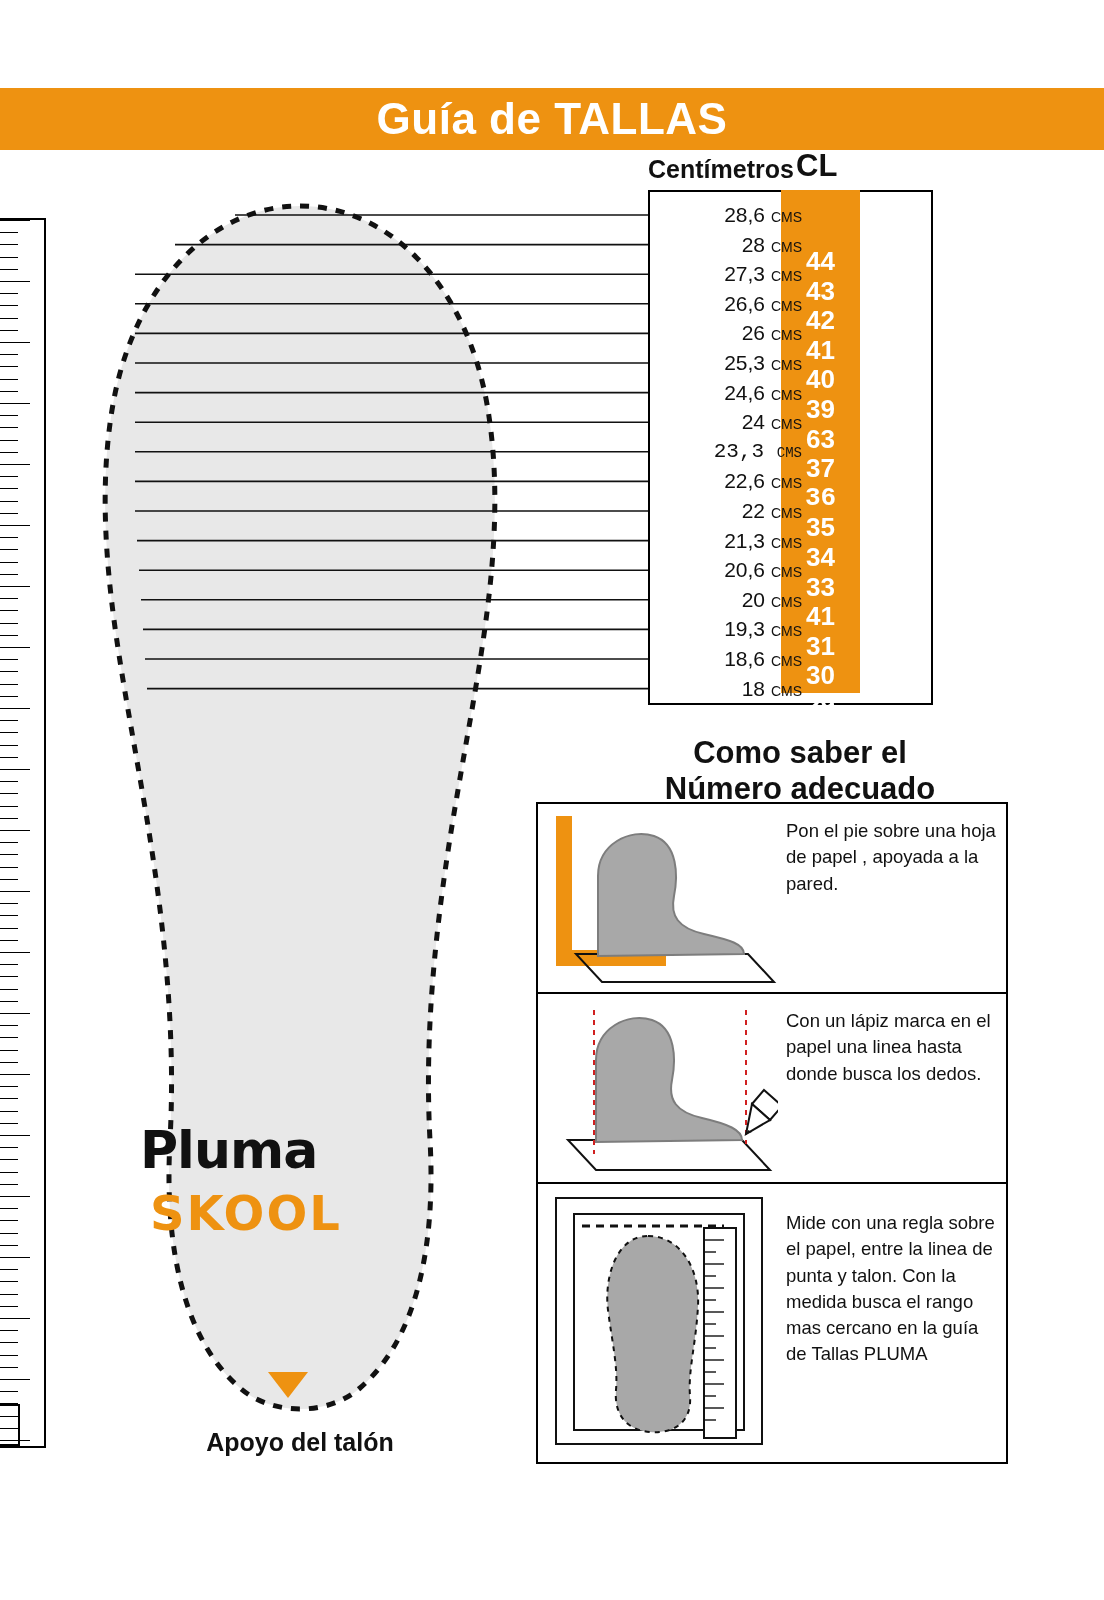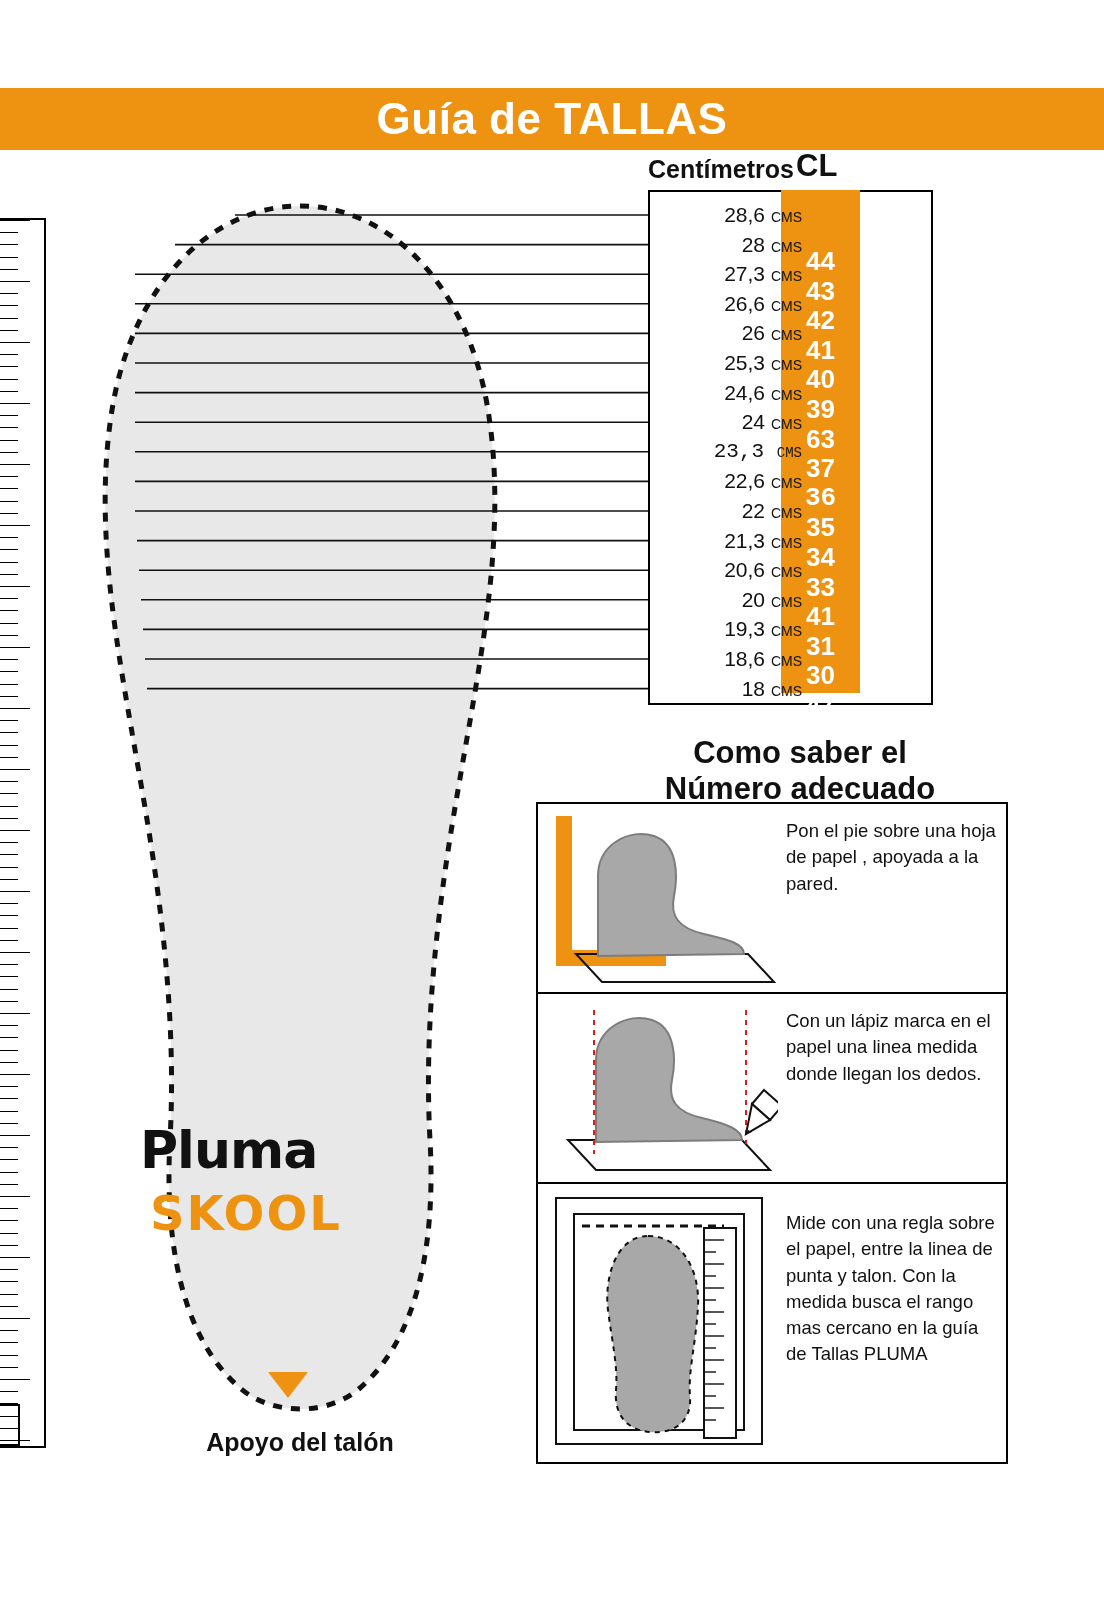--- a/index.html
+++ b/index.html
@@ -413,21 +413,21 @@
     <div class="size-row" style="top: 394.8px;">
       <div class="size-cm">20 <span class="unit">CMS</span></div>
       <div class="size-cl">31</div>
     </div>
     <div class="size-row" style="top: 424.4px;">
       <div class="size-cm">19,3 <span class="unit">CMS</span></div>
       <div class="size-cl">30</div>
     </div>
     <div class="size-row" style="top: 454px;">
       <div class="size-cm">18,6 <span class="unit">CMS</span></div>
-      <div class="size-cl">47</div>
+      <div class="size-cl">29</div>
     </div>
     <div class="size-row" style="top: 483.6px;">
       <div class="size-cm">18 <span class="unit">CMS</span></div>
       <div class="size-cl">28</div>
     </div>
   </div>
 
 <div class="howto-title">
   <span>Como saber el</span><br>
   <span>Número adecuado</span>
@@ -456,21 +456,21 @@
                  C130 106, 138 118, 164 124 C190 130, 204 136, 204 146 Z" fill="#a8a8a8" stroke="#7d7d7d" stroke-width="2"></path>
         <line x1="56" y1="16" x2="56" y2="160" stroke="#d02020" stroke-width="2" stroke-dasharray="5 5"></line>
         <line x1="208" y1="16" x2="208" y2="150" stroke="#d02020" stroke-width="2" stroke-dasharray="5 5"></line>
         <g>
           <polygon points="226,96 244,112 232,126 214,110" fill="#fff" stroke="#111" stroke-width="2"></polygon>
           <polygon points="214,110 232,126 208,140" fill="#fff" stroke="#111" stroke-width="2"></polygon>
           <polygon points="210,136 208,140 214,138" fill="#111"></polygon>
         </g>
       </svg>
     </div>
-    <div class="step-text">Con un lápiz marca en el papel una linea medida donde llegan los dedos.</div>
+    <div class="step-text">Con un lápiz marca en el papel una linea hasta donde busca los dedos.</div>
   </div>
 
   <div class="step">
     <div class="step-art">
       <svg width="240" height="274" viewBox="0 0 240 274" xmlns="http://www.w3.org/2000/svg">
         <rect x="18" y="14" width="206" height="246" fill="none" stroke="#111" stroke-width="2"></rect>
         <rect x="36" y="30" width="170" height="216" fill="none" stroke="#111" stroke-width="2"></rect>
         <line x1="44" y1="42" x2="186" y2="42" stroke="#111" stroke-width="3" stroke-dasharray="8 6"></line>
         <path d="M110 52 C142 52, 162 84, 160 122 C158 160, 150 186, 152 212
                  C154 238, 136 250, 112 248 C88 246, 76 230, 78 206

